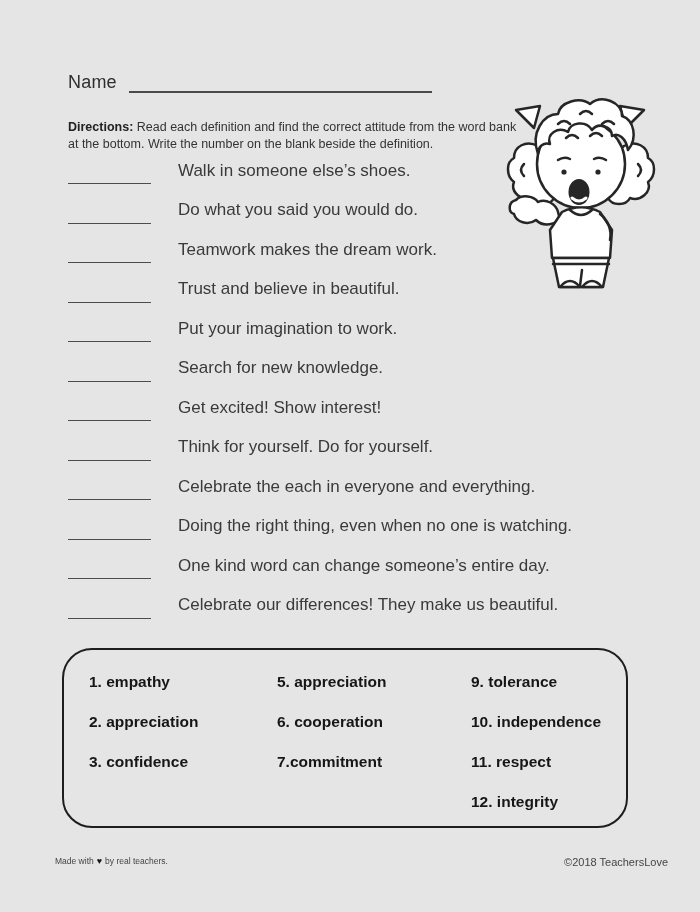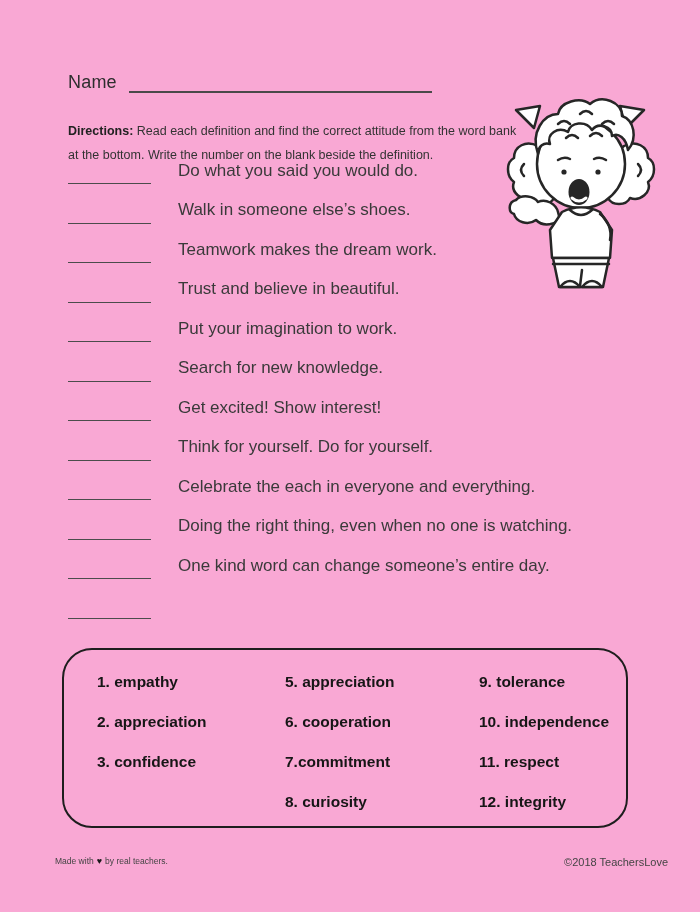--- a/index.html
+++ b/index.html
@@ -1,40 +1,40 @@
 <!DOCTYPE html>
 <html><head>
 <meta charset="utf-8">
 <style>
   html,body{margin:0;padding:0;background:#ffffff;}
   .page{
     position:relative;
     width:700px;height:912px;
-    background:#f9a8d4;
+    background:#e5e5e5;
     font-family:"Liberation Sans", sans-serif;
     color:#3c3c3c;
     overflow:hidden;
   }
   
   .name-row{position:absolute;left:68px;top:72px;display:flex;align-items:flex-end;}
   .name-label{font-size:18px;color:#2e2e2e;letter-spacing:.2px;}
   .name-line{width:303px;margin-left:12px;border-bottom:2px solid #4a4a4a;height:18px;}
   
-  .directions{position:absolute;left:68px;top:106px;width:455px;font-size:12.5px;line-height:24px;color:#333;}
+  .directions{position:absolute;left:68px;top:106px;width:455px;font-size:12.5px;line-height:17px;color:#333;}
   .directions b{color:#222;}
   
   .list{position:absolute;left:68px;top:151px;width:580px;}
   .row{display:flex;align-items:center;height:39.5px;}
   .blank{width:83px;height:16px;border-bottom:1.5px solid #4c4c4c;transform:translateY(5px);flex:none;}
   .def{margin-left:27px;font-size:17px;color:#3a3a3a;white-space:nowrap;}
   
   .bank{
     position:absolute;left:62px;top:648px;width:566px;height:180px;
     border:2.5px solid #1e1e1e;border-radius:30px;box-sizing:border-box;
-    padding:12px 0 0 33px;
+    padding:12px 0 0 25px;
     display:grid;grid-template-columns:188px 194px 1fr;
   }
   .bank-col{display:flex;flex-direction:column;}
   .bank-item{height:40px;display:flex;align-items:center;font-size:15.5px;font-weight:bold;color:#161616;white-space:nowrap;}
   
   .footer-left{position:absolute;left:55px;top:856px;font-size:8.5px;color:#444;display:flex;align-items:flex-end;gap:3px;}
   .footer-right{position:absolute;right:32px;top:856px;font-size:11px;color:#444;text-align:right;}
   .heart{font-size:9px;color:#1a1a1a;}
   
   .kid{position:absolute;left:500px;top:80px;width:160px;height:215px;}
@@ -93,25 +93,25 @@
       <path d="M82,190 L80,206"></path>
 
       <path fill="#ffffff" d="M60,207 q10,-12 20,0 Z"></path>
       <path fill="#ffffff" d="M82,207 q10,-12 20,0 Z"></path>
     </g>
   </svg>
 
   <div class="list">
     <div class="row">
         <span class="blank"></span>
-        <span class="def">Do what you said you would do.</span>
+        <span class="def">Walk in someone else’s shoes.</span>
       </div>
     <div class="row">
         <span class="blank"></span>
-        <span class="def">Walk in someone else’s shoes.</span>
+        <span class="def">Do what you said you would do.</span>
       </div>
     <div class="row">
         <span class="blank"></span>
         <span class="def">Teamwork makes the dream work.</span>
       </div>
     <div class="row">
         <span class="blank"></span>
         <span class="def">Trust and believe in beautiful.</span>
       </div>
     <div class="row">
@@ -137,34 +137,34 @@
     <div class="row">
         <span class="blank"></span>
         <span class="def">Doing the right thing, even when no one is watching.</span>
       </div>
     <div class="row">
         <span class="blank"></span>
         <span class="def">One kind word can change someone’s entire day.</span>
       </div>
     <div class="row">
         <span class="blank"></span>
+        <span class="def">Celebrate our differences! They make us beautiful.</span>
       </div>
   </div>
 
   <div class="bank">
     <div class="bank-col">
       <div class="bank-item">1. empathy</div>
       <div class="bank-item">2. appreciation</div>
       <div class="bank-item">3. confidence</div>
     </div>
     <div class="bank-col">
       <div class="bank-item">5. appreciation</div>
       <div class="bank-item">6. cooperation</div>
       <div class="bank-item">7.commitment</div>
-      <div class="bank-item">8. curiosity</div>
     </div>
     <div class="bank-col">
       <div class="bank-item">9. tolerance</div>
       <div class="bank-item">10. independence</div>
       <div class="bank-item">11. respect</div>
       <div class="bank-item">12. integrity</div>
     </div>
   </div>
 
   <div class="footer-left">

